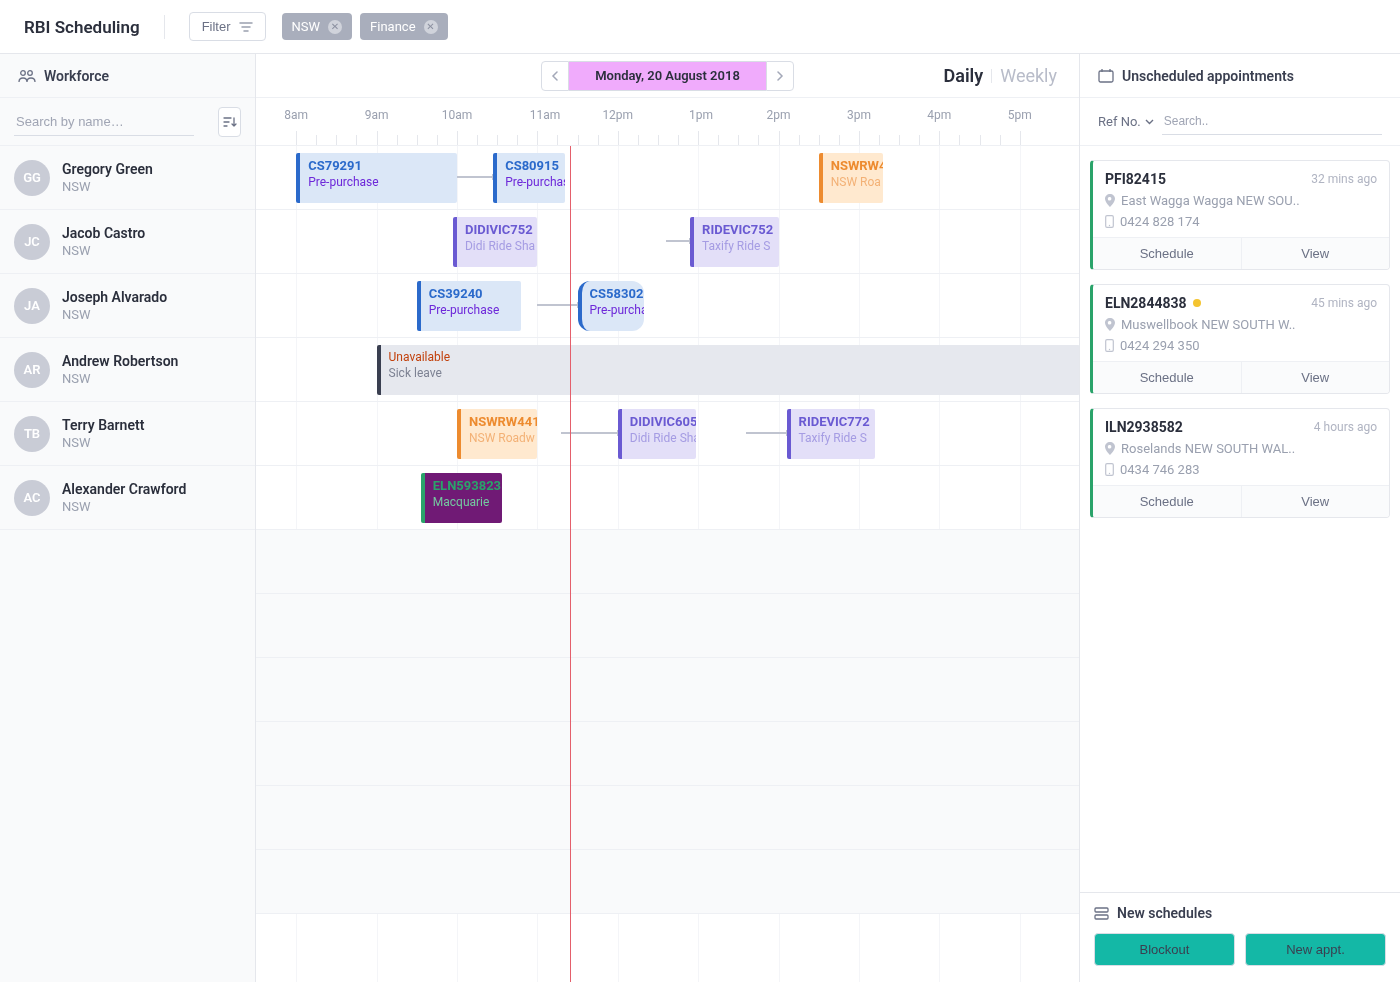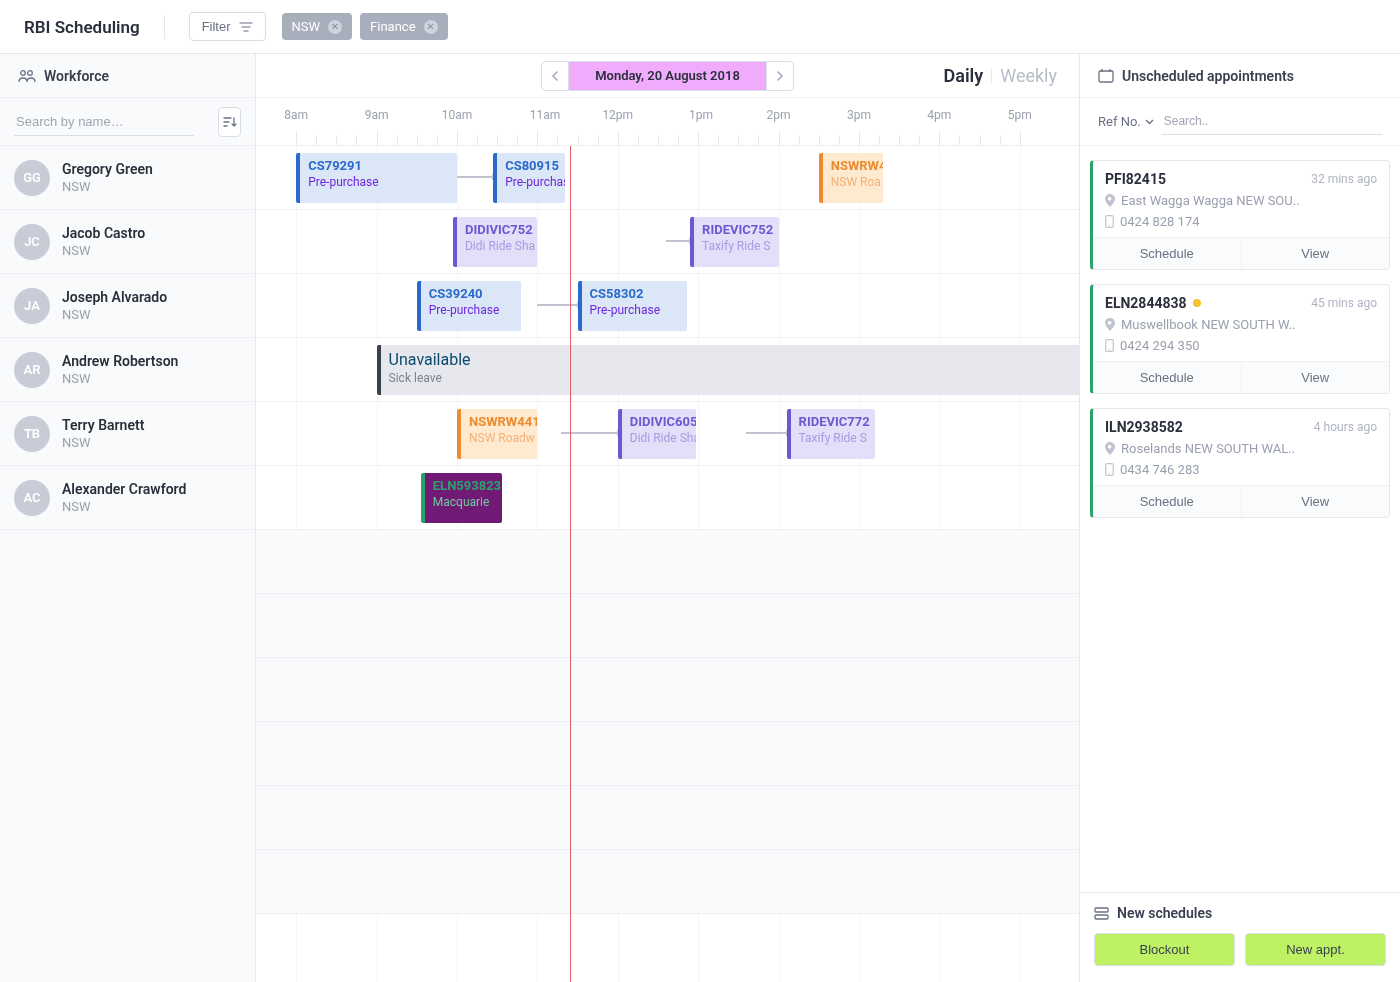--- a/index.html
+++ b/index.html
@@ -58,21 +58,21 @@
 .appt .sub { font-size: 12px; margin-top: 2px; }
 .appt.blue { background: #dbe7f7; border-color: #2b6acb; }
 .appt.blue .ref { color: #2b6acb; } .appt.blue .sub { color: #6d28d9; }
 .appt.orange { background: #ffe9cf; border-color: #ed8b2f; }
 .appt.orange .ref { color: #ed8b2f; } .appt.orange .sub { color: #f3b176; }
 .appt.purple { background: #e3dff8; border-color: #6a5ad2; }
 .appt.purple .ref { color: #6a5ad2; } .appt.purple .sub { color: #a59ce3; }
 .appt.green { background: #701a75; border-color: #2aa36a; }
 .appt.green .ref { color: #2aa36a; } .appt.green .sub { color: #74c8a0; }
 .appt.grey { background: #e6e8ee; border-color: #3a3f50; }
-.appt.grey .ref { color: #0c4a6e; font-weight:400; font-size:16px;} .appt.grey .sub { color: #7d8293; }
+.appt.grey .ref { color: #c2410c; font-weight:400; font-size:12px;} .appt.grey .sub { color: #7d8293; }
 .travel { position: absolute; top: 30px; height: 2px; background: #c0c4d0; }
 .travel::after { content:''; position:absolute; right:-1px; top:-2px; width:2px; height:6px; background:#c0c4d0;}
 
 
 .rightbar { width: 320px; display: flex; flex-direction: column; }
 .right-head { height: 44px; display: flex; align-items: center; gap: 8px; padding: 0 18px; font-weight: 600; font-size: 14px; color: #3a3f50; border-bottom: 1px solid #eef0f4; }
 .right-filter { height: 48px; display: flex; align-items: center; gap: 8px; padding: 0 18px; border-bottom: 1px solid #eef0f4; }
 .right-filter .sort-lbl { font-size: 13px; color: #6b7185; display:flex; align-items:center; gap:4px; cursor:pointer; }
 .right-filter input { flex: 1; border: none; border-bottom: 1px solid #d9dde5; padding: 6px 2px; font-size: 12px; outline: none; }
 .right-filter input::placeholder { color: #a0a5b4; }
@@ -86,21 +86,21 @@
 .card .ctime { font-size: 12px; color: #b0b4c2; }
 .card .cline { font-size: 13px; color: #9aa0af; margin-top: 6px; display:flex; align-items:center; gap:6px; white-space:nowrap; overflow:hidden; text-overflow:ellipsis;}
 .card .actions { display: flex; border-top: 1px solid #eef0f4; }
 .card .actions button { flex: 1; background: #fafbfc; border: none; padding: 8px 0; font-size: 13px; color: #6b7185; cursor: pointer; }
 .card .actions button:first-child { border-right: 1px solid #eef0f4; }
 .dot-yellow { width:8px; height:8px; border-radius:50%; background:#f4c430; display:inline-block;}
 
 .footer { border-top: 1px solid #e5e7ec; padding: 12px 14px 16px; }
 .footer .fhead { display: flex; align-items: center; gap: 8px; font-weight: 600; font-size: 14px; color: #3a3f50; margin-bottom: 12px; }
 .footer .frow { display: flex; gap: 10px; }
-.footer button { flex: 1; border: 1px solid #d9dde5; background: #bef264; border-radius: 4px; padding: 8px 0; font-size: 13px; color: #3a3f50; cursor: pointer; }
+.footer button { flex: 1; border: 1px solid #d9dde5; background: #14b8a6; border-radius: 4px; padding: 8px 0; font-size: 13px; color: #3a3f50; cursor: pointer; }
 
 svg { display: block; }
 </style>
 </head>
 <body>
 
 <div class="topbar">
   <div class="title">RBI Scheduling</div>
   <div class="vdiv"></div>
   <button class="filter-btn">
@@ -293,21 +293,21 @@
               <div class="ref">RIDEVIC752</div>
               <div class="sub">Taxify Ride S</div>
             </div>
           </div>
           <div class="row">
             <div class="appt blue" style="left: 160.78px; width: 104.507px;">
               <div class="ref">CS39240</div>
               <div class="sub">Pre-purchase</div>
             </div>
             <div class="travel" style="left: 281.366px; width: 40.1951px;"></div>
-            <div class="appt blue" style="left: 321.561px; width: 109px;">
+            <div class="appt blue" style="left: 321.561px; width: 66px; border-radius: 12px;">
               <div class="ref">CS58302</div>
               <div class="sub">Pre-purchase</div>
             </div>
           </div>
           <div class="row">
             <div class="appt grey" style="left: 120.585px; width: 703.415px;">
               <div class="ref">Unavailable</div>
               <div class="sub">Sick leave</div>
             </div>
           </div>

